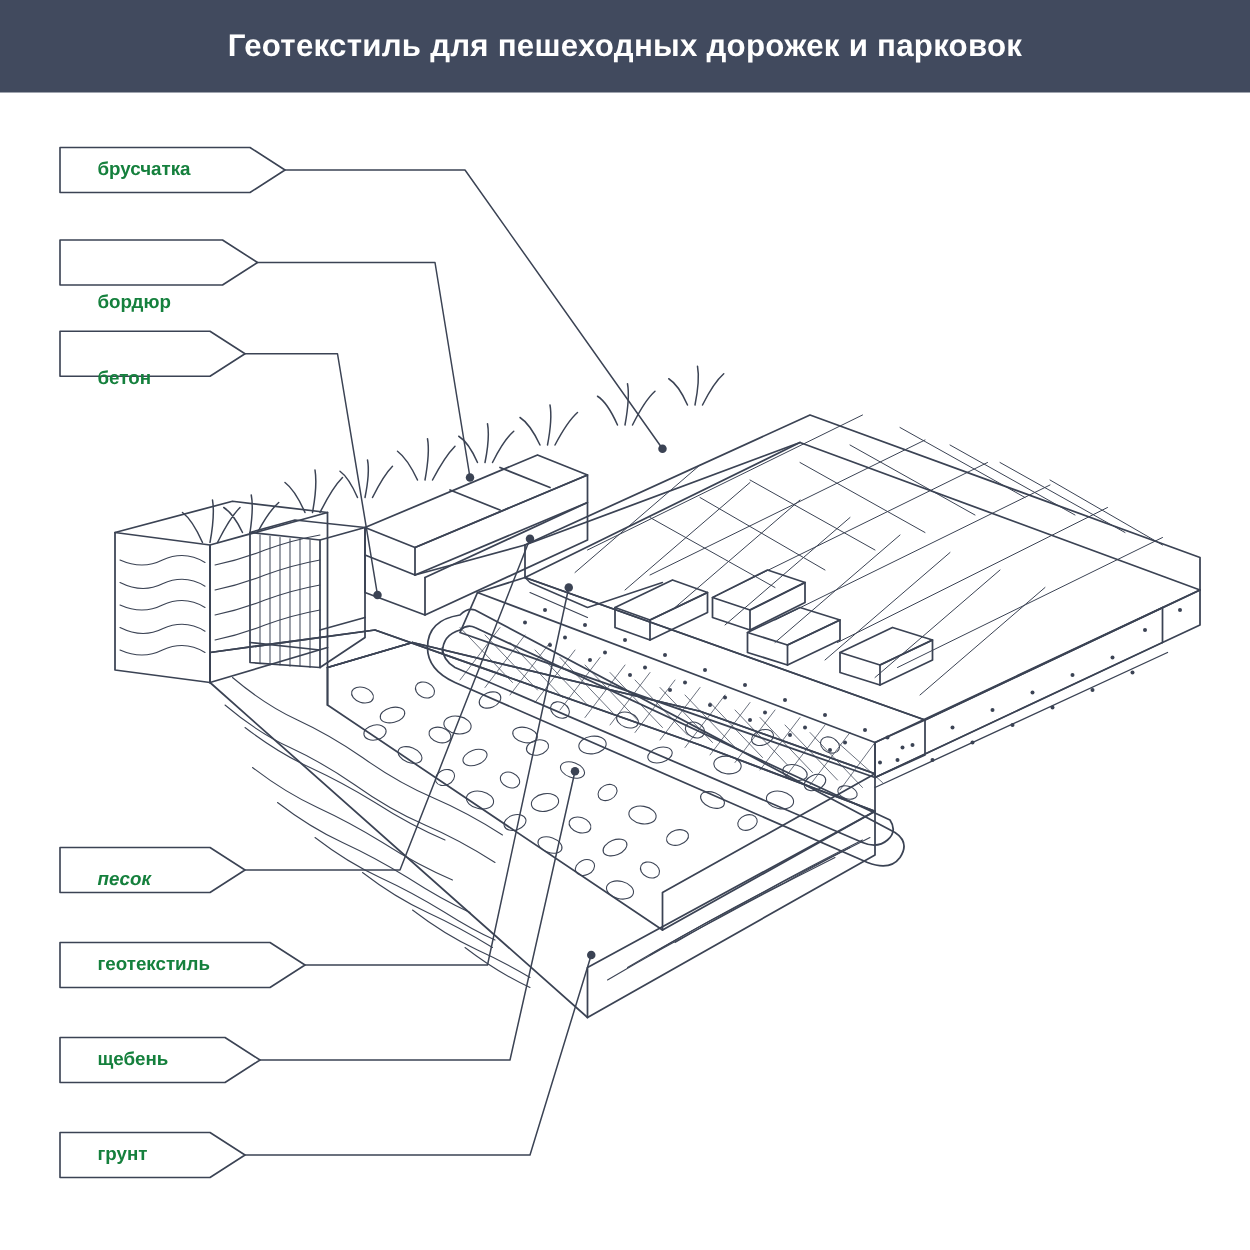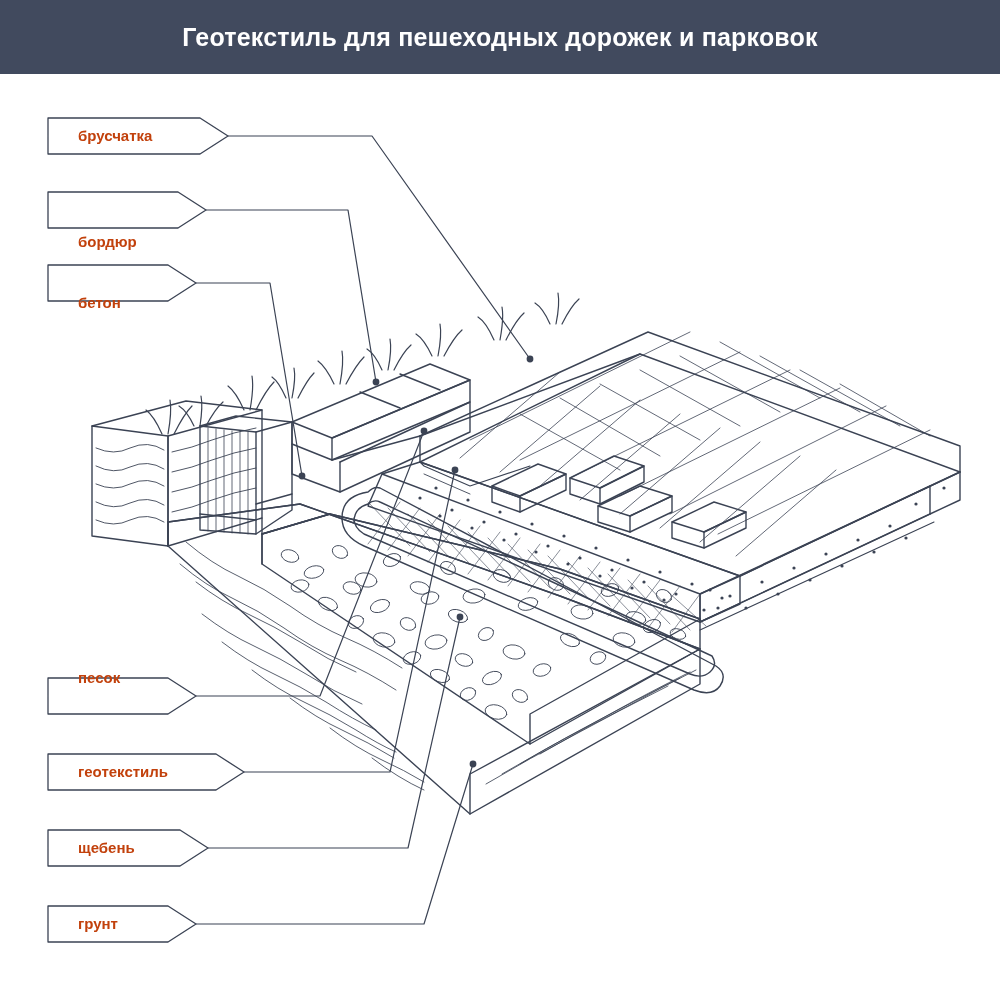--- a/index.html
+++ b/index.html
@@ -50,21 +50,21 @@
     position: absolute;
     left: 0;
     top: 0;
     width: 1000px;
     height: 926px;
   }
   .label-text {
     position: absolute;
     font-size: 15px;
     font-weight: bold;
-    color: #c2410c;
+    color: #15803d;
     white-space: nowrap;
     font-family: "Liberation Sans", sans-serif;
   }
 </style>
 </head>
 <body>
 
 <div id="page">
 
   <div class="header-bar">
@@ -328,19 +328,19 @@
           <path d="M48 680 L216 680 L244 698 L216 716 L48 716 Z"></path>
           <path d="M48 756 L180 756 L208 774 L180 792 L48 792 Z"></path>
           <path d="M48 832 L168 832 L196 850 L168 868 L48 868 Z"></path>
         </g>
       </g>
     </svg>
 
     <div class="label-text" style="left:78px; top:53px;">брусчатка</div>
     <div class="label-text" style="left:78px; top:127px;margin-top:32px;">бордюр</div>
     <div class="label-text" style="left:78px; top:200px;margin-top:20px;">бетон</div>
-    <div class="label-text" style="left:78px; top:595px;">песок</div>
+    <div class="label-text" style="left:78px; top:621px;font-style:italic;">песок</div>
     <div class="label-text" style="left:78px; top:689px;text-align:center;">геотекстиль</div>
     <div class="label-text" style="left:78px; top:765px;">щебень</div>
     <div class="label-text" style="left:78px; top:841px;text-align:right;">грунт</div>
 
   </div>
 </div>
 
 </body></html>

